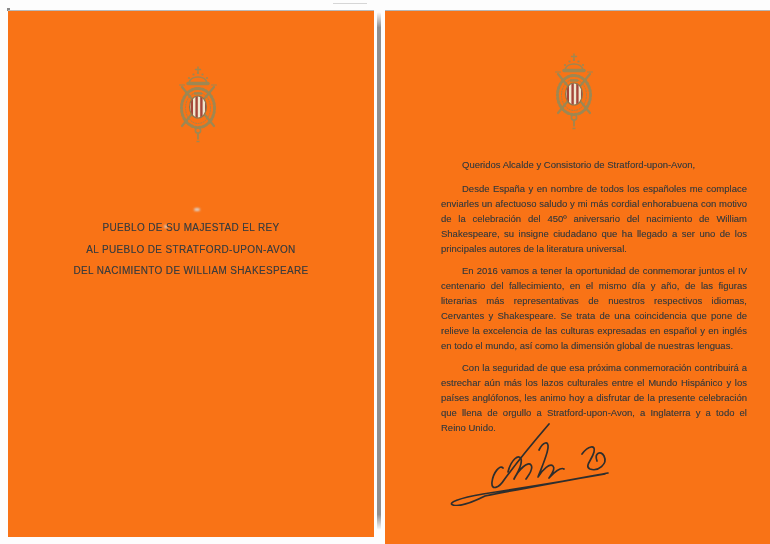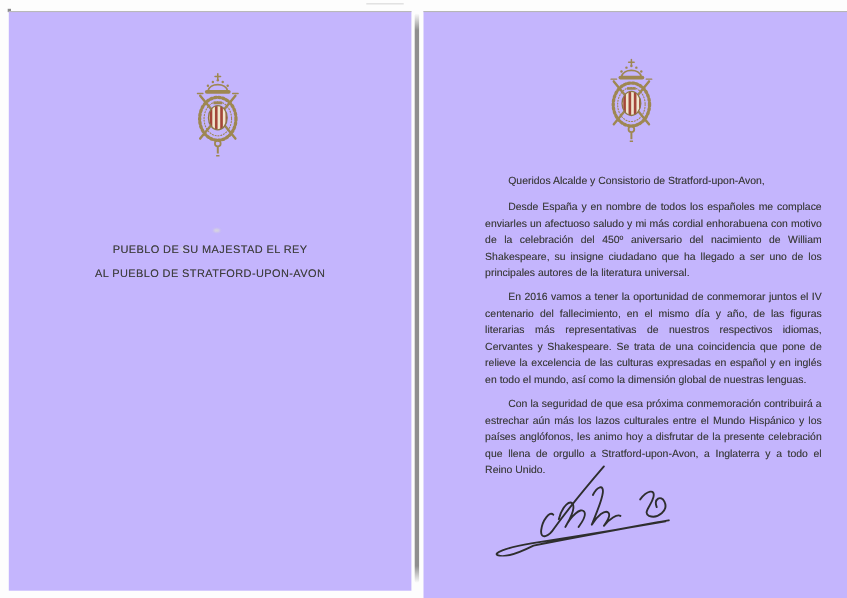--- a/index.html
+++ b/index.html
@@ -1,21 +1,21 @@
 <!DOCTYPE html>
 <html><head>
 <meta charset="utf-8">
 <style>
   html,body{margin:0;padding:0;background:#e9e9e9;}
   .scan{
     position:relative;width:770px;height:544px;margin:0 auto;
     background:#fdfdfd;overflow:hidden;
     font-family:"Liberation Sans",sans-serif;
   }
-  .page{position:absolute;background:#c4b5fd;}
+  .page{position:absolute;background:#f97316;}
   .page-left{left:8px;top:10px;width:366px;height:526px;border-top:1px solid #b9b9b9;}
   .page-right{left:385px;top:10px;width:385px;height:534px;border-top:1px solid #b6b6b6;}
   .page-gap{
     position:absolute;left:377px;top:12px;width:4px;height:518px;border-radius:2px;
     background:linear-gradient(to bottom, rgba(145,145,145,0), #8f8f8f 3%, #8f8f8f 97%, rgba(145,145,145,0));
   }
   .corner-tick{position:absolute;left:7px;top:8px;width:3px;height:3px;background:#8a8a8a;}
   .stray-line{position:absolute;left:333px;top:3px;width:34px;height:1px;background:#d6d6d6;}
   .speck{position:absolute;background:#d9d9d9;border-radius:50%;filter:blur(1px);}
   .speck.s1{left:186px;top:197px;width:6px;height:3px;}
@@ -101,20 +101,21 @@
     <svg class="crest crest-left" viewBox="0 0 62 78">
       <use href="#crest"></use>
     </svg>
 
     <div class="speck s1"></div>
     <div class="speck s2"></div>
 
     <div class="title-block">
       <div>PUEBLO DE SU MAJESTAD EL REY</div>
       <div>AL PUEBLO DE STRATFORD-UPON-AVON</div>
+      <div>DEL NACIMIENTO DE WILLIAM SHAKESPEARE</div>
     </div>
   </div>
 
   <div class="page-gap"></div>
 
   <div class="page page-right">
     <svg class="crest crest-right" viewBox="0 0 62 78">
       <use href="#crest"></use>
     </svg>
 

